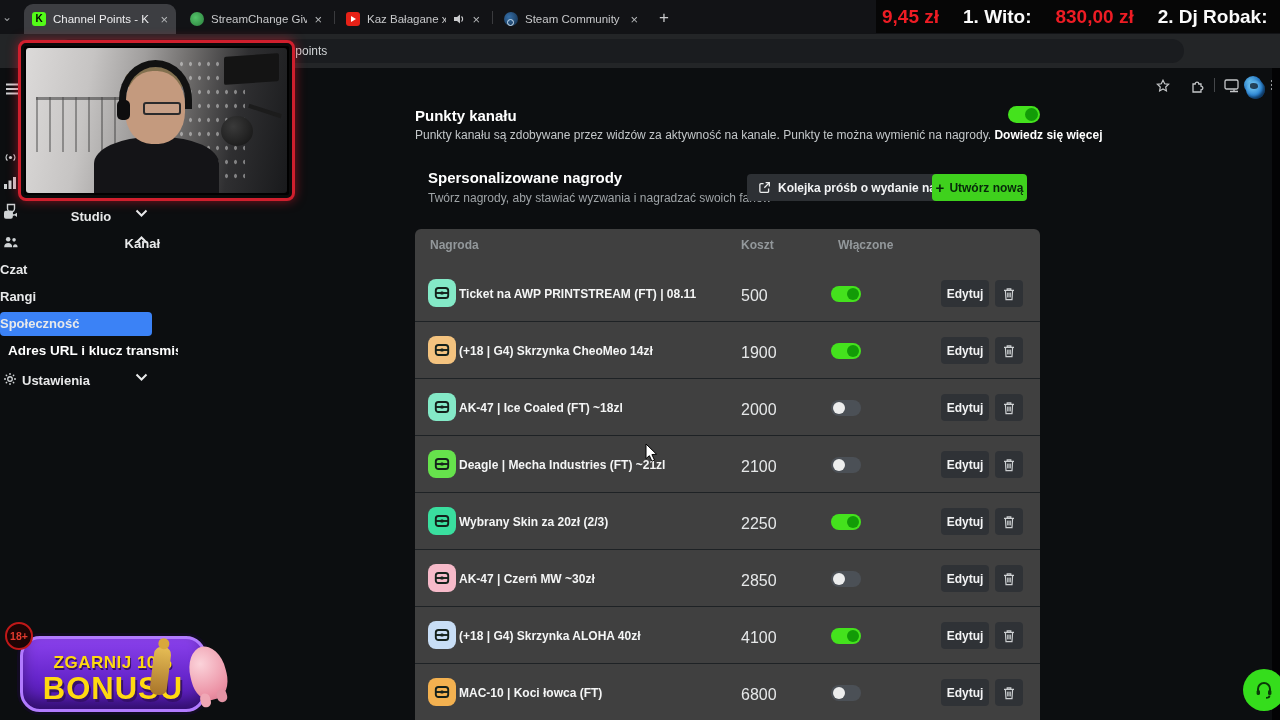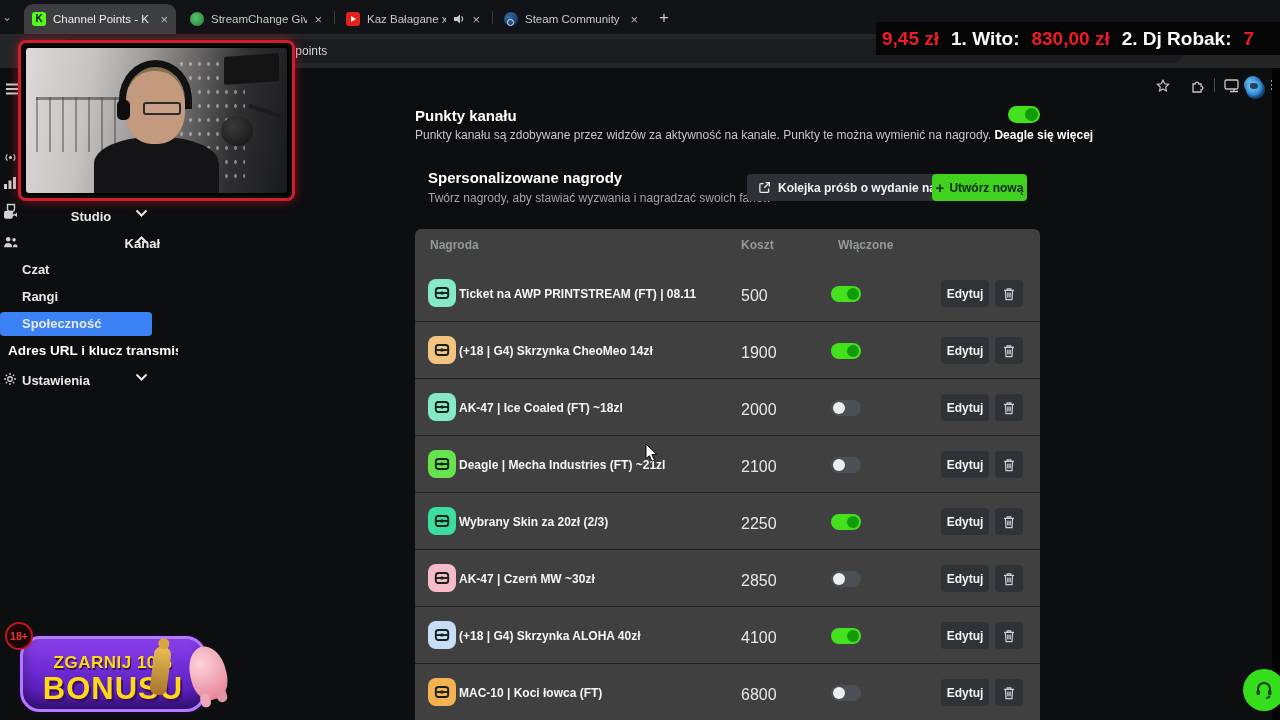--- a/index.html
+++ b/index.html
@@ -29,22 +29,22 @@
   .fav-steam { background:radial-gradient(circle at 35% 35%, #356fa8, #122a44); border-radius:50%; position:relative; }
   .fav-steam:after { content:""; position:absolute; left:3px; top:7px; width:5px; height:5px; border:1.5px solid #cfe3f2; border-radius:50%; }
 
   .addressbar { position:absolute; top:34px; left:0; width:1280px; height:34px; background:#232527; }
   .urlpill { position:absolute; top:5px; left:58px; width:1126px; height:24px; background:#1a1c1f; border-radius:13px; }
   .urltext { position:absolute; left:282px; top:44px; font-size:12px; color:#cfd2d4; }
   .abicon { color:#c5c7c9; }
 
   
   .donation { position:absolute; top:0; left:876px; width:404px; height:33px; background:#060606;
-    display:flex; align-items:center; gap:12px; padding-left:6px; overflow:hidden;
-    font-weight:bold; font-size:19px; white-space:nowrap;margin-top:22px; }
+    display:flex; align-items:center; gap:24px; padding-left:6px; overflow:hidden;
+    font-weight:bold; font-size:19px; white-space:nowrap; }
   .don-red { color:#ee1c24; }
   .don-white { color:#fbfbfb; }
 
   
   .webcam { position:absolute; left:18px; top:40px; width:277px; height:161px; background:#000;
     border:3px solid #cf1f2d; border-radius:8px;
     box-shadow:0 0 11px rgba(235,25,45,.55), inset 0 0 0 3px #0a0a0a; z-index:30; }
   .webcam .video { position:absolute; inset:5px; border-radius:3px; overflow:hidden;
     background:linear-gradient(100deg,#dcdad9 0%,#c6c4c3 24%,#a09e9d 42%,#6f6d6c 58%,#2f2f31 78%,#191a1c 100%); }
   .citylights { position:absolute; right:16%; top:6%; width:26%; height:86%; opacity:.45;
@@ -59,21 +59,21 @@
   .hair { position:absolute; left:38%; top:13%; width:23%; height:16%; background:#82704f; border-radius:50% 50% 30% 30%; }
   .hpband { position:absolute; left:35.5%; top:8%; width:28%; height:34%; border:7px solid #111; border-bottom:none; border-radius:50% 50% 0 0/80% 80% 0 0; }
   .earcup { position:absolute; left:35%; top:36%; width:13px; height:20px; background:#0d0d0e; border-radius:5px; }
   .glasses { position:absolute; left:45%; top:37%; width:14.5%; height:9%; border:2px solid #2b2b2c; border-radius:3px; background:rgba(255,255,255,.08); }
 
   
   .railicon { position:absolute; color:#cfd2d4; }
   .sideitem { position:absolute; left:0; width:160px; height:24px; display:flex; align-items:center; color:#e8e9ea; font-size:13px; font-weight:bold; }
   .sideitem .lbl { margin-left:22px; }
   .sideitem .chev { position:absolute; left:135px; top:5px; }
-  .subitem { position:absolute; left:0; width:160px; height:24px; line-height:24px; padding-left:22px; color:#e8e9ea; font-size:13px; font-weight:bold; }
+  .subitem { position:absolute; left:0; width:160px; height:24px; line-height:24px; color:#e8e9ea; font-size:13px; font-weight:bold; }
   .subitem.active { background:#3b82f6; border-radius:4px; width:152px; }
   .sideicon { position:absolute; left:3px; top:4px; }
   .urlkey { position:absolute; left:8px; width:170px; white-space:nowrap; overflow:hidden; color:#fff; font-size:13.5px; font-weight:bold; }
 
   
   .pagetitle { position:absolute; left:415px; top:107px; font-size:15px; font-weight:bold; color:#fff; }
   .pagedesc { position:absolute; left:415px; top:128px; font-size:12px; color:#c3c7c9; }
   .pagedesc b { color:#fff; }
   .sectitle { position:absolute; left:428px; top:169px; font-size:15px; font-weight:bold; color:#fff; }
   .secsub { position:absolute; left:428px; top:191px; font-size:12px; color:#9fa4a7; }
@@ -253,21 +253,21 @@
     <svg class="chev" width="13" height="8" viewBox="0 0 13 8">
       <polyline points="1.5,1.5 6.5,6.5 11.5,1.5" fill="none" stroke="#e8e9ea" stroke-width="2"></polyline>
     </svg>
   </div>
 
   <div class="pagetitle">Punkty kanału</div>
   <div class="headtoggle">
       <div class="knob"></div>
     </div>
   <div class="pagedesc">
-    <span>Punkty kanału są zdobywane przez widzów za aktywność na kanale. Punkty te można wymienić na nagrody. </span><b>Deagle się więcej</b>
+    <span>Punkty kanału są zdobywane przez widzów za aktywność na kanale. Punkty te można wymienić na nagrody. </span><b>Dowiedz się więcej</b>
   </div>
 
   <div class="sectitle">Spersonalizowane nagrody</div>
   <div class="secsub">Twórz nagrody, aby stawiać wyzwania i nagradzać swoich fanów</div>
 
   <button class="queuebtn">
     <svg width="13" height="13" viewBox="0 0 14 14">
       <path d="M6 2.8H3.2A1.2 1.2 0 0 0 2 4v7a1.2 1.2 0 0 0 1.2 1.2h7A1.2 1.2 0 0 0 11.4 11V8.2" fill="none" stroke="#eceeee" stroke-width="1.4"></path>
       <path d="M8.2 1.8h4v4M12 2 6.8 7.2" fill="none" stroke="#eceeee" stroke-width="1.4"></path>
     </svg>

